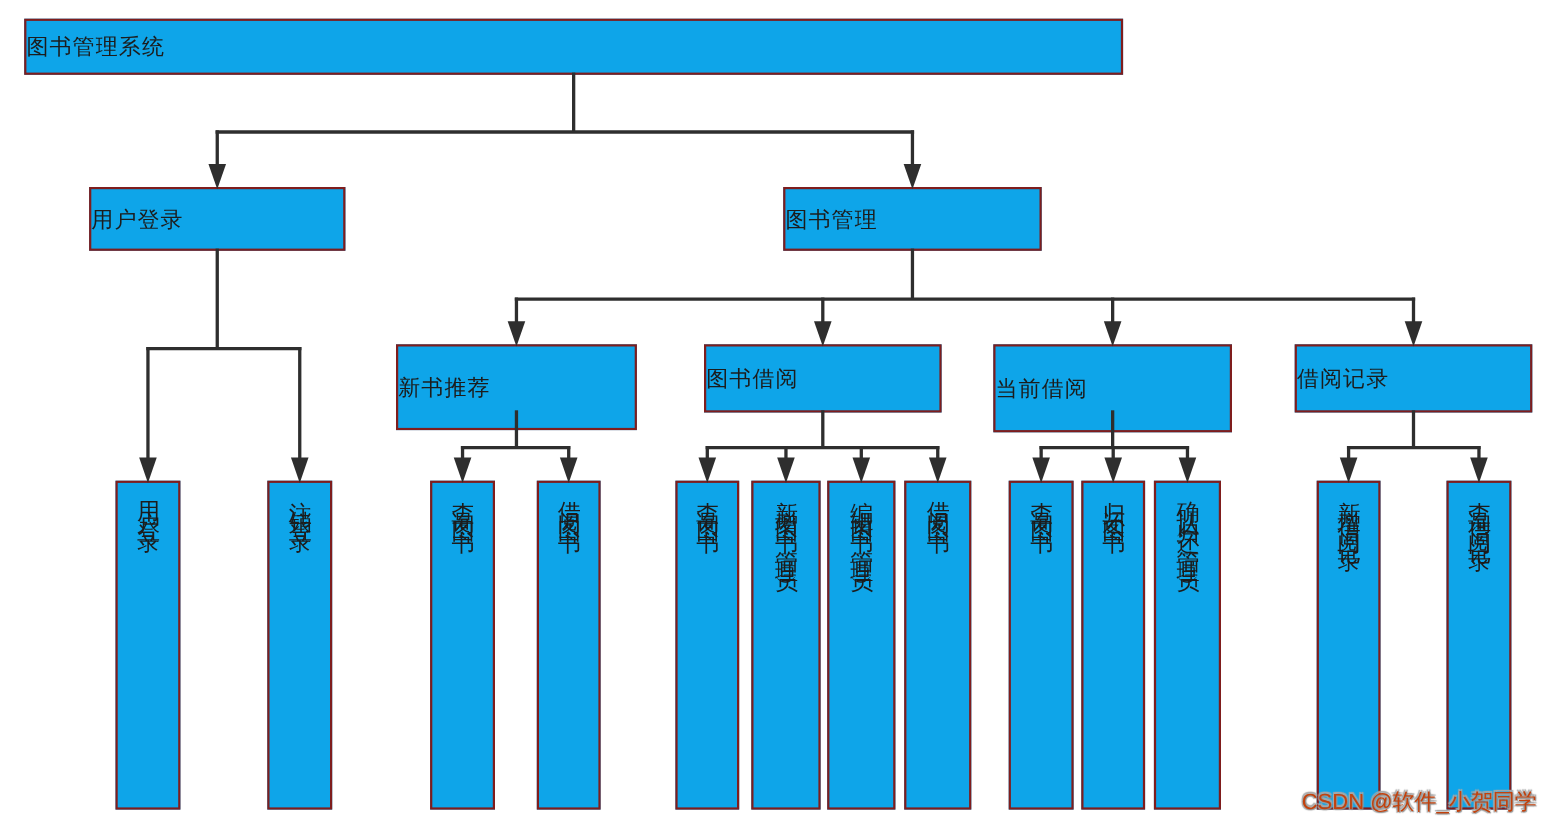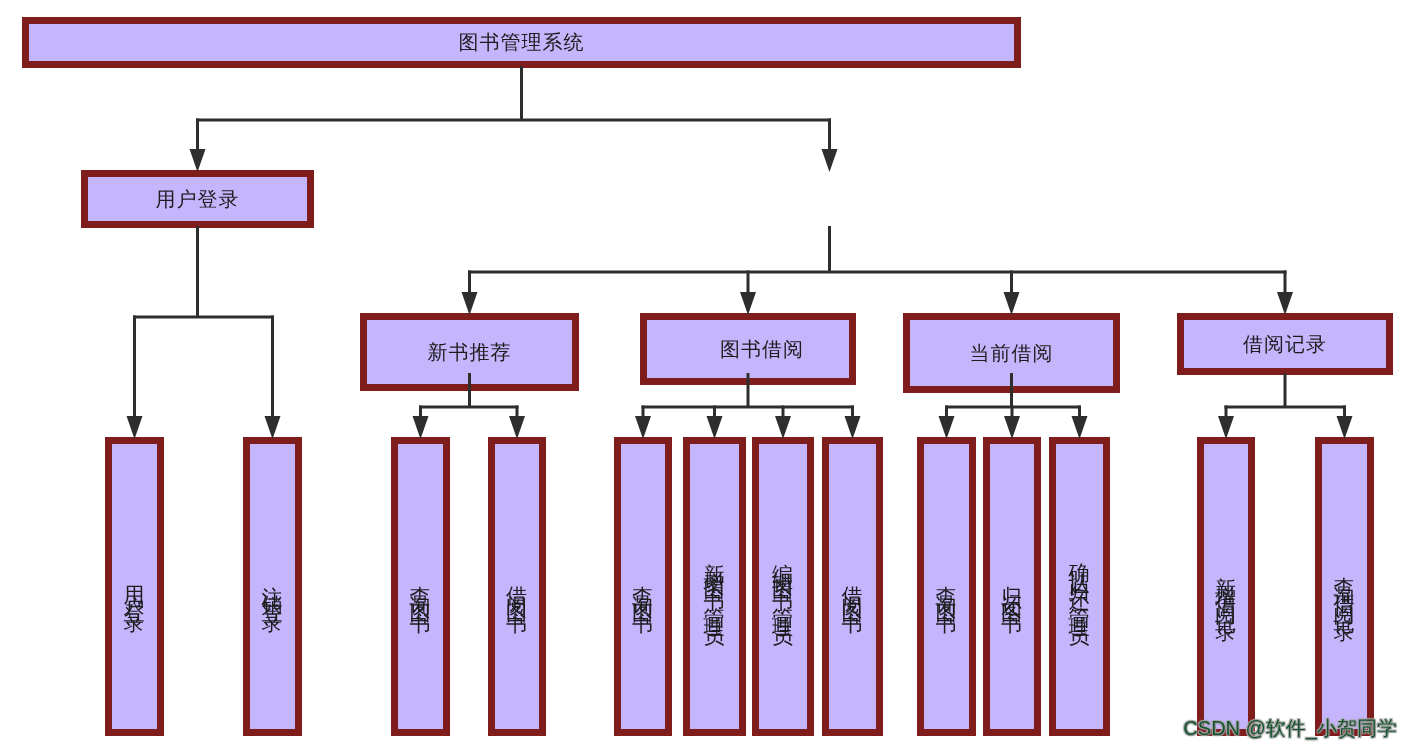--- a/index.html
+++ b/index.html
@@ -8,45 +8,44 @@
     width: 1405px;
     height: 747px;
     background: #ffffff;
     overflow: hidden;
     font-family: "Liberation Sans", sans-serif;
     color: #1c1c1c;
   }
   .node {
     position: absolute;
     box-sizing: border-box;
-    background: #c4b5fd;
-    border: 7px solid #7f1d1d;
+    background: #0ea5e9;
+    border: 2px solid #7f1d1d;
     display: flex;
     align-items: center;
-    justify-content: center;
     z-index: 1;
   }
   .h-node {
     font-size: 20px;
     letter-spacing: 1px;
     white-space: nowrap;
   }
   .v-node {
     writing-mode: vertical-rl;
     text-orientation: mixed;
     font-size: 21px;
     letter-spacing: 9px;
     line-height: 1;
   }
   
   .n-root          { left: 22px;   top: 17px;  width: 999px; height: 51px; }
   .n-user-login    { left: 81px;   top: 170px; width: 233px; height: 58px; }
   .n-book-mgmt     { left: 712px;  top: 170px; width: 235px; height: 58px; }
   .n-new-rec       { left: 360px;  top: 313px; width: 219px; height: 78px; }
-  .n-book-borrow   { left: 640px;  top: 313px; width: 216px; height: 72px; padding-left: 28px; }
+  .n-book-borrow   { left: 640px;  top: 313px; width: 216px; height: 62px; }
   .n-current-bor   { left: 903px;  top: 313px; width: 217px; height: 80px; }
   .n-bor-records   { left: 1177px; top: 313px; width: 216px; height: 62px; }
   .leaf            { top: 437px; height: 299px; }
   .l-user-login    { left: 105px;  width: 59px; }
   .l-logout        { left: 243px;  width: 59px; }
   .l-nr-query      { left: 391px;  width: 59px; }
   .l-nr-borrow     { left: 488px;  width: 58px; }
   .l-bb-query      { left: 614px;  width: 58px; }
   .l-bb-add        { left: 683px;  width: 63px; }
   .l-bb-edit       { left: 752px;  width: 62px; }
@@ -67,21 +66,21 @@
   #connector-layer line    { stroke: #2e2e2e; stroke-width: 3; }
   #connector-layer polygon { fill: #2e2e2e; }
 
   .watermark {
     position: absolute;
     right: 8px;
     bottom: 5px;
     z-index: 3;
     font-size: 20px;
     white-space: nowrap;
-    color: #14532d;
+    color: #c2410c;
     text-shadow:
       1px 1px 1px #8f8f8f,
       -1px -1px 1px #a8a8a8,
       1px -1px 1px #a8a8a8,
       -1px 1px 1px #a8a8a8;
   }
 </style>
 </head>
 <body>
 
@@ -142,20 +141,23 @@
       <polygon points="1344.5,439 1336.5,416 1352.5,416"></polygon>
     </svg>
 
   <div class="node h-node n-root">
     <span>图书管理系统</span>
   </div>
 
   <div class="node h-node n-user-login">
     <span>用户登录</span>
   </div>
+  <div class="node h-node n-book-mgmt">
+    <span>图书管理</span>
+  </div>
 
   <div class="node h-node n-new-rec">
     <span>新书推荐</span>
   </div>
   <div class="node h-node n-book-borrow">
     <span>图书借阅</span>
   </div>
   <div class="node h-node n-current-bor">
     <span>当前借阅</span>
   </div>

